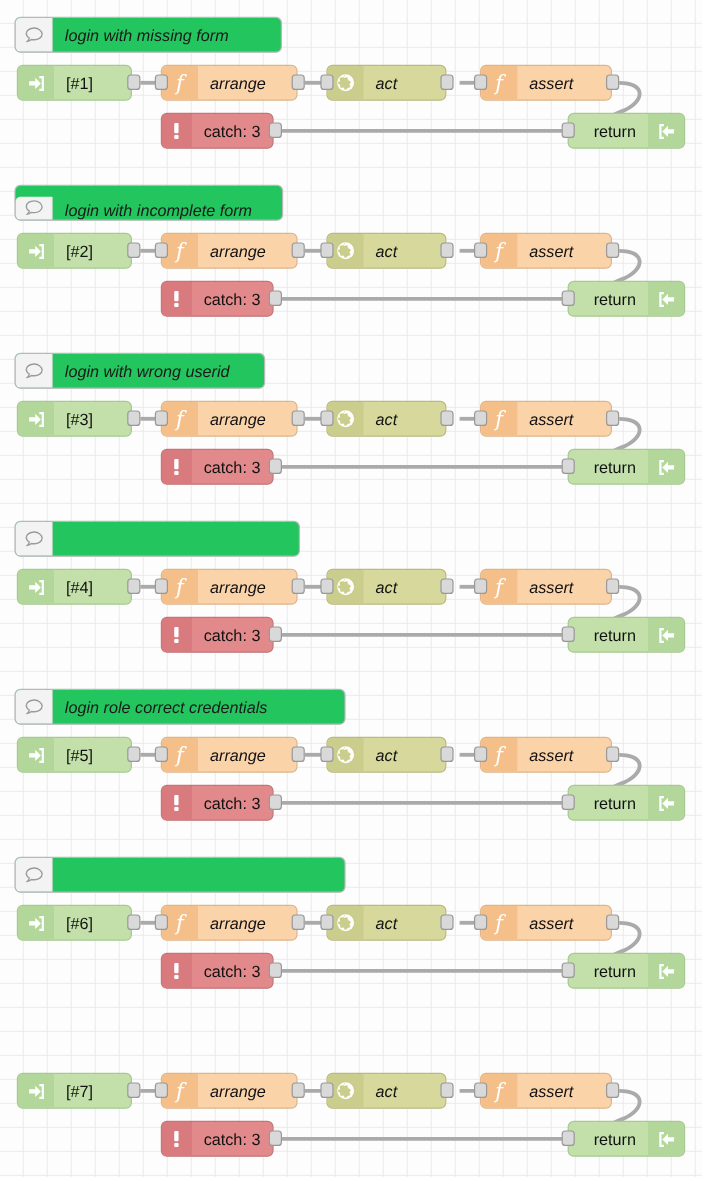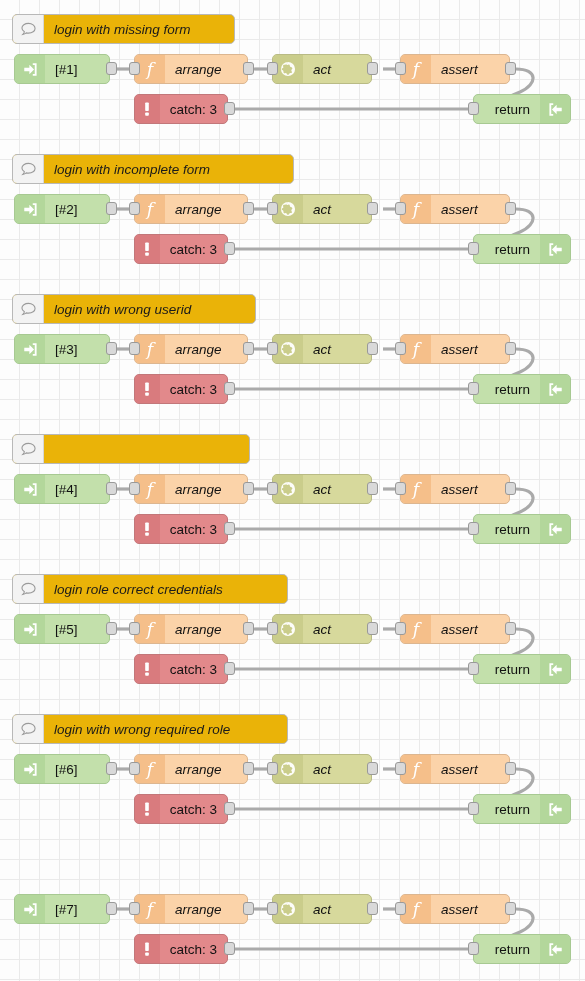--- a/index.html
+++ b/index.html
@@ -31,21 +31,21 @@
 
   .flow-group { position: absolute; left: 0; width: 585px; height: 140px; }
 
   
   .comment-node {
     position: absolute;
     left: 12px;
     top: 14px;
     height: 30px;
     box-sizing: border-box;
-    background: #eab308;
+    background: #22c55e;
     border: 1px solid #b8b8b8;
     border-radius: 5px;
     display: flex;
     align-items: stretch;
     box-shadow: 0 0 0 0 rgba(0,0,0,0);
   }
   .comment-icon-box {
     width: 30px;
     background: #f3f3f3;
     border-right: 1px solid #d6d6d6;
@@ -227,21 +227,21 @@
       <div class="port" style="left: 468px; top: 102px;"></div>
     </div>
     <div class="flow-group" style="top: 140px;">
       <svg class="wire-svg" viewBox="0 0 585 140">
         <path class="wire" d="M 117,69 L 134,69"></path>
         <path class="wire" d="M 254,69 L 272,69"></path>
         <path class="wire" d="M 383,69 L 400,69"></path>
         <path class="wire" d="M 516,69 C 538,69 538,84 520,92 C 500,100 490,109 473,109"></path>
         <path class="wire" d="M 233,109 L 473,109"></path>
       </svg>
-      <div class="comment-node" style="width: 282px;">
+      <div class="comment-node" style="width: 224px; align-items: flex-end;">
         <div class="comment-icon-box">
           <svg class="glyph" viewBox="0 0 24 24" width="19" height="19">
             <path d="M12 4.2c-4.6 0-8.3 2.6-8.3 5.9 0 1.9 1.2 3.6 3.1 4.7-.2 1.2-.9 2.4-1.9 3.4 1.7-.3 3.2-1 4.3-1.9 .9.2 1.8.3 2.8.3 4.6 0 8.3-2.6 8.3-5.9S16.6 4.2 12 4.2z" fill="none" stroke="#9a9a9a" stroke-width="1.4"></path>
           </svg>
         </div>
         <div class="comment-label">login with incomplete form</div>
       </div>
       <div class="node n-inject" style="left: 14px; top: 54px; width: 96px;">
         <div class="icon-box">
           <svg class="glyph" viewBox="0 0 24 24" width="17" height="17">
@@ -313,21 +313,21 @@
       <div class="port" style="left: 468px; top: 102px;"></div>
     </div>
     <div class="flow-group" style="top: 280px;">
       <svg class="wire-svg" viewBox="0 0 585 140">
         <path class="wire" d="M 117,69 L 134,69"></path>
         <path class="wire" d="M 254,69 L 272,69"></path>
         <path class="wire" d="M 383,69 L 400,69"></path>
         <path class="wire" d="M 516,69 C 538,69 538,84 520,92 C 500,100 490,109 473,109"></path>
         <path class="wire" d="M 233,109 L 473,109"></path>
       </svg>
-      <div class="comment-node" style="width: 244px;">
+      <div class="comment-node" style="width: 209px;">
         <div class="comment-icon-box">
           <svg class="glyph" viewBox="0 0 24 24" width="19" height="19">
             <path d="M12 4.2c-4.6 0-8.3 2.6-8.3 5.9 0 1.9 1.2 3.6 3.1 4.7-.2 1.2-.9 2.4-1.9 3.4 1.7-.3 3.2-1 4.3-1.9 .9.2 1.8.3 2.8.3 4.6 0 8.3-2.6 8.3-5.9S16.6 4.2 12 4.2z" fill="none" stroke="#9a9a9a" stroke-width="1.4"></path>
           </svg>
         </div>
         <div class="comment-label">login with wrong userid</div>
       </div>
       <div class="node n-inject" style="left: 14px; top: 54px; width: 96px;">
         <div class="icon-box">
           <svg class="glyph" viewBox="0 0 24 24" width="17" height="17">
@@ -576,21 +576,20 @@
         <path class="wire" d="M 383,69 L 400,69"></path>
         <path class="wire" d="M 516,69 C 538,69 538,84 520,92 C 500,100 490,109 473,109"></path>
         <path class="wire" d="M 233,109 L 473,109"></path>
       </svg>
       <div class="comment-node" style="width: 276px;">
         <div class="comment-icon-box">
           <svg class="glyph" viewBox="0 0 24 24" width="19" height="19">
             <path d="M12 4.2c-4.6 0-8.3 2.6-8.3 5.9 0 1.9 1.2 3.6 3.1 4.7-.2 1.2-.9 2.4-1.9 3.4 1.7-.3 3.2-1 4.3-1.9 .9.2 1.8.3 2.8.3 4.6 0 8.3-2.6 8.3-5.9S16.6 4.2 12 4.2z" fill="none" stroke="#9a9a9a" stroke-width="1.4"></path>
           </svg>
         </div>
-        <div class="comment-label">login with wrong required role</div>
       </div>
       <div class="node n-inject" style="left: 14px; top: 54px; width: 96px;">
         <div class="icon-box">
           <svg class="glyph" viewBox="0 0 24 24" width="17" height="17">
             <g fill="#ffffff">
               <path d="M15.2 3.2h5.4v17.6h-5.4v-2.6h2.8V5.8h-2.8z"></path>
               <path d="M3.2 9.6h7.2V5.3L17 12l-6.6 6.7v-4.3H3.2z"></path>
             </g>
           </svg>
         </div>

